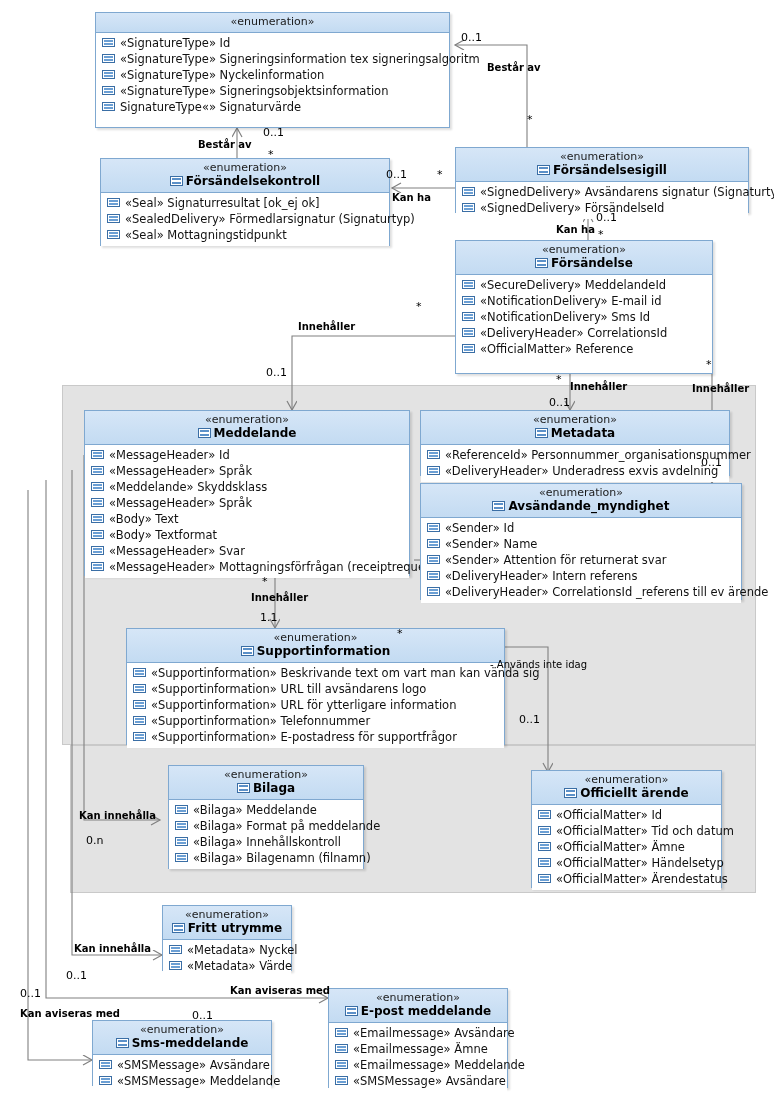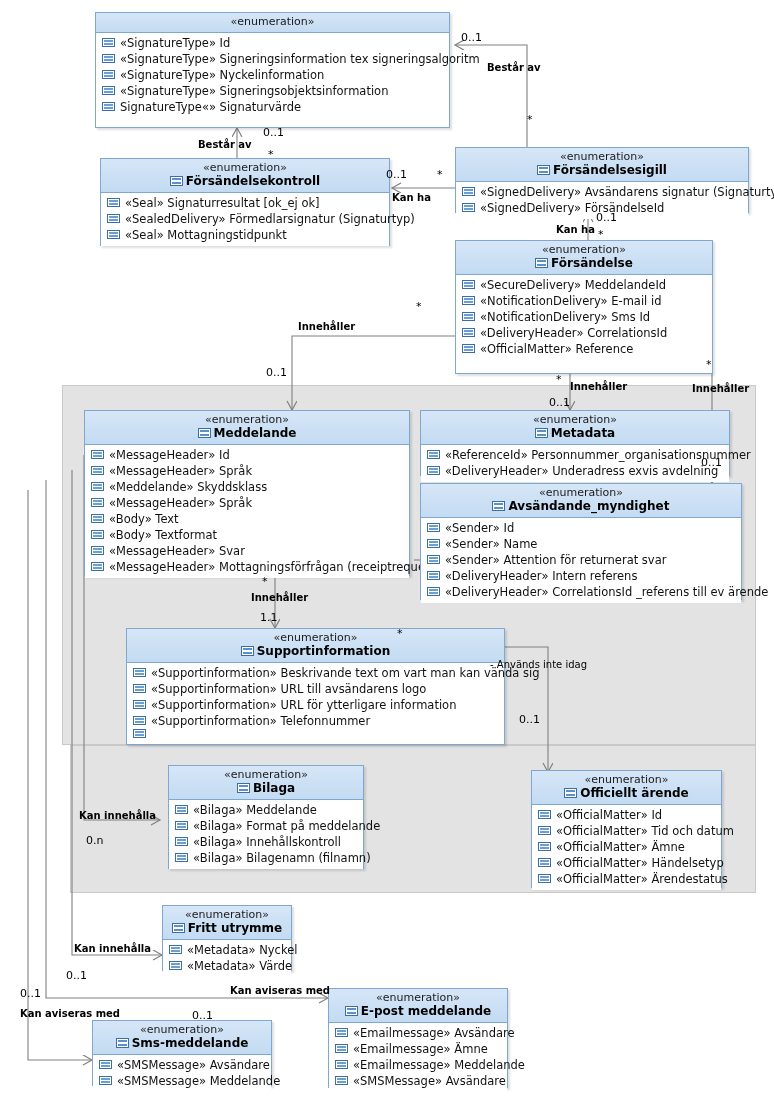--- a/index.html
+++ b/index.html
@@ -386,20 +386,21 @@
       <div class="attr">
           <span class="aicon"></span>
           <span>«Supportinformation» URL för ytterligare information</span>
         </div>
       <div class="attr">
           <span class="aicon"></span>
           <span>«Supportinformation» Telefonnummer</span>
         </div>
       <div class="attr">
           <span class="aicon"></span>
+          <span>«Supportinformation» E-postadress för supportfrågor</span>
         </div>
     </div>
   </div>
 
   <div class="cls" style="left:168px; top:765px; width:196px; height:104px;">
     <div class="cls-head">
       <span class="stereo">«enumeration»</span>
       <span class="cname"><span class="eicon"></span><span>Bilaga</span></span>
     </div>
     <div class="cls-body">

